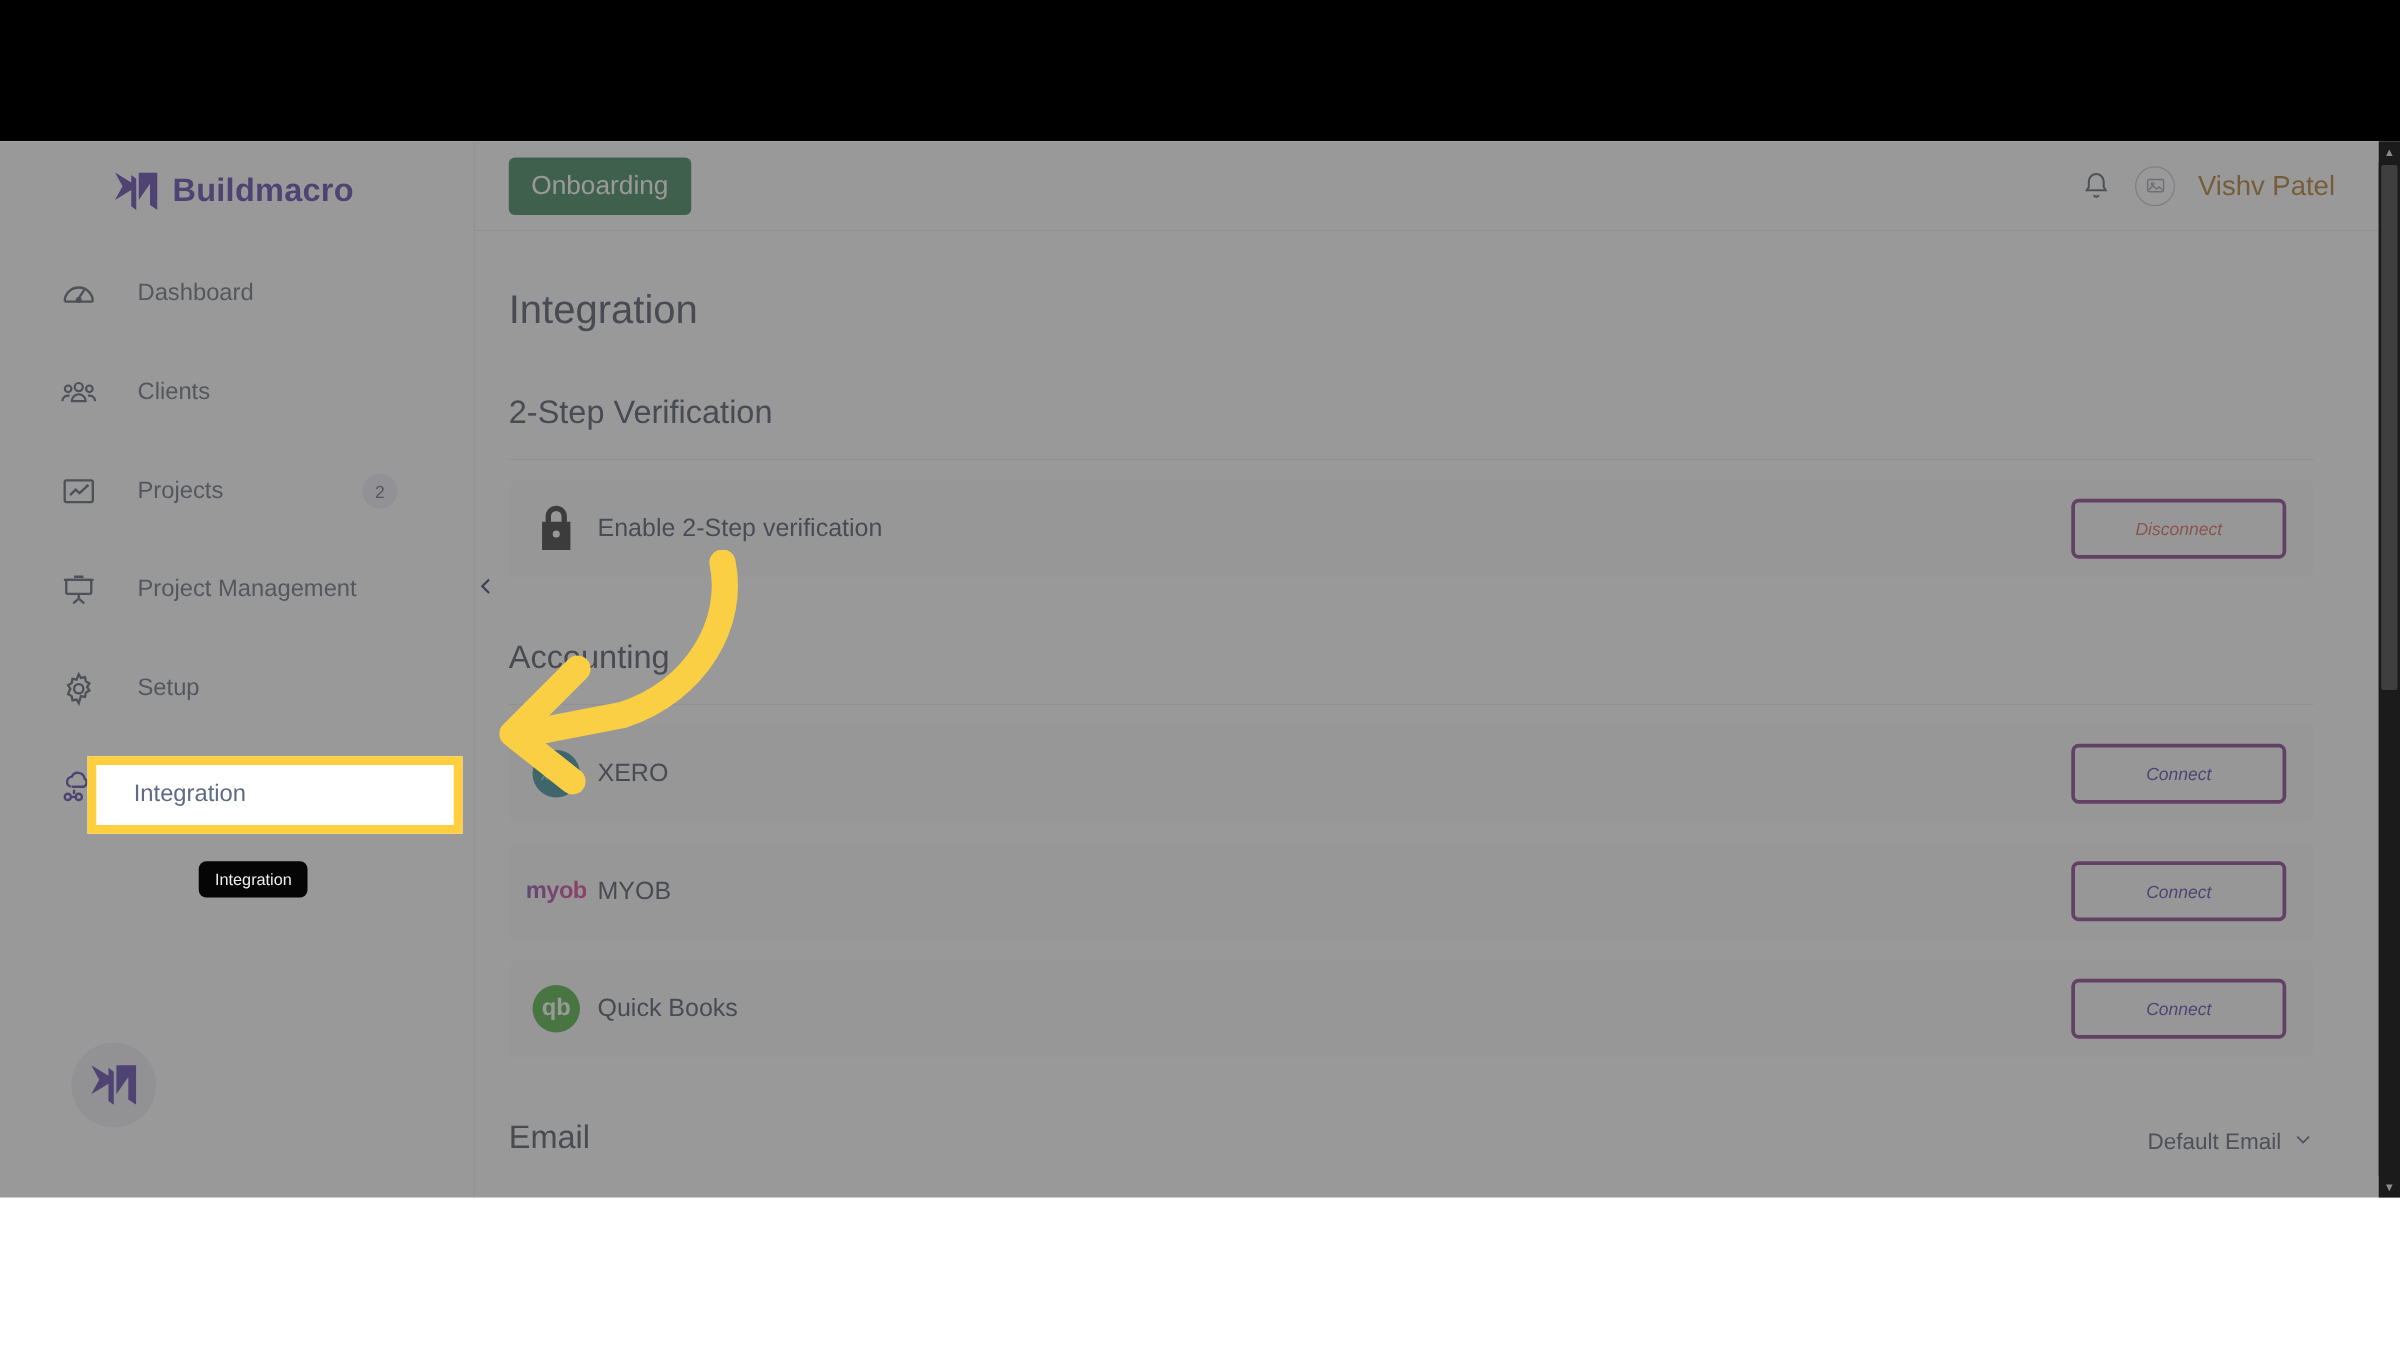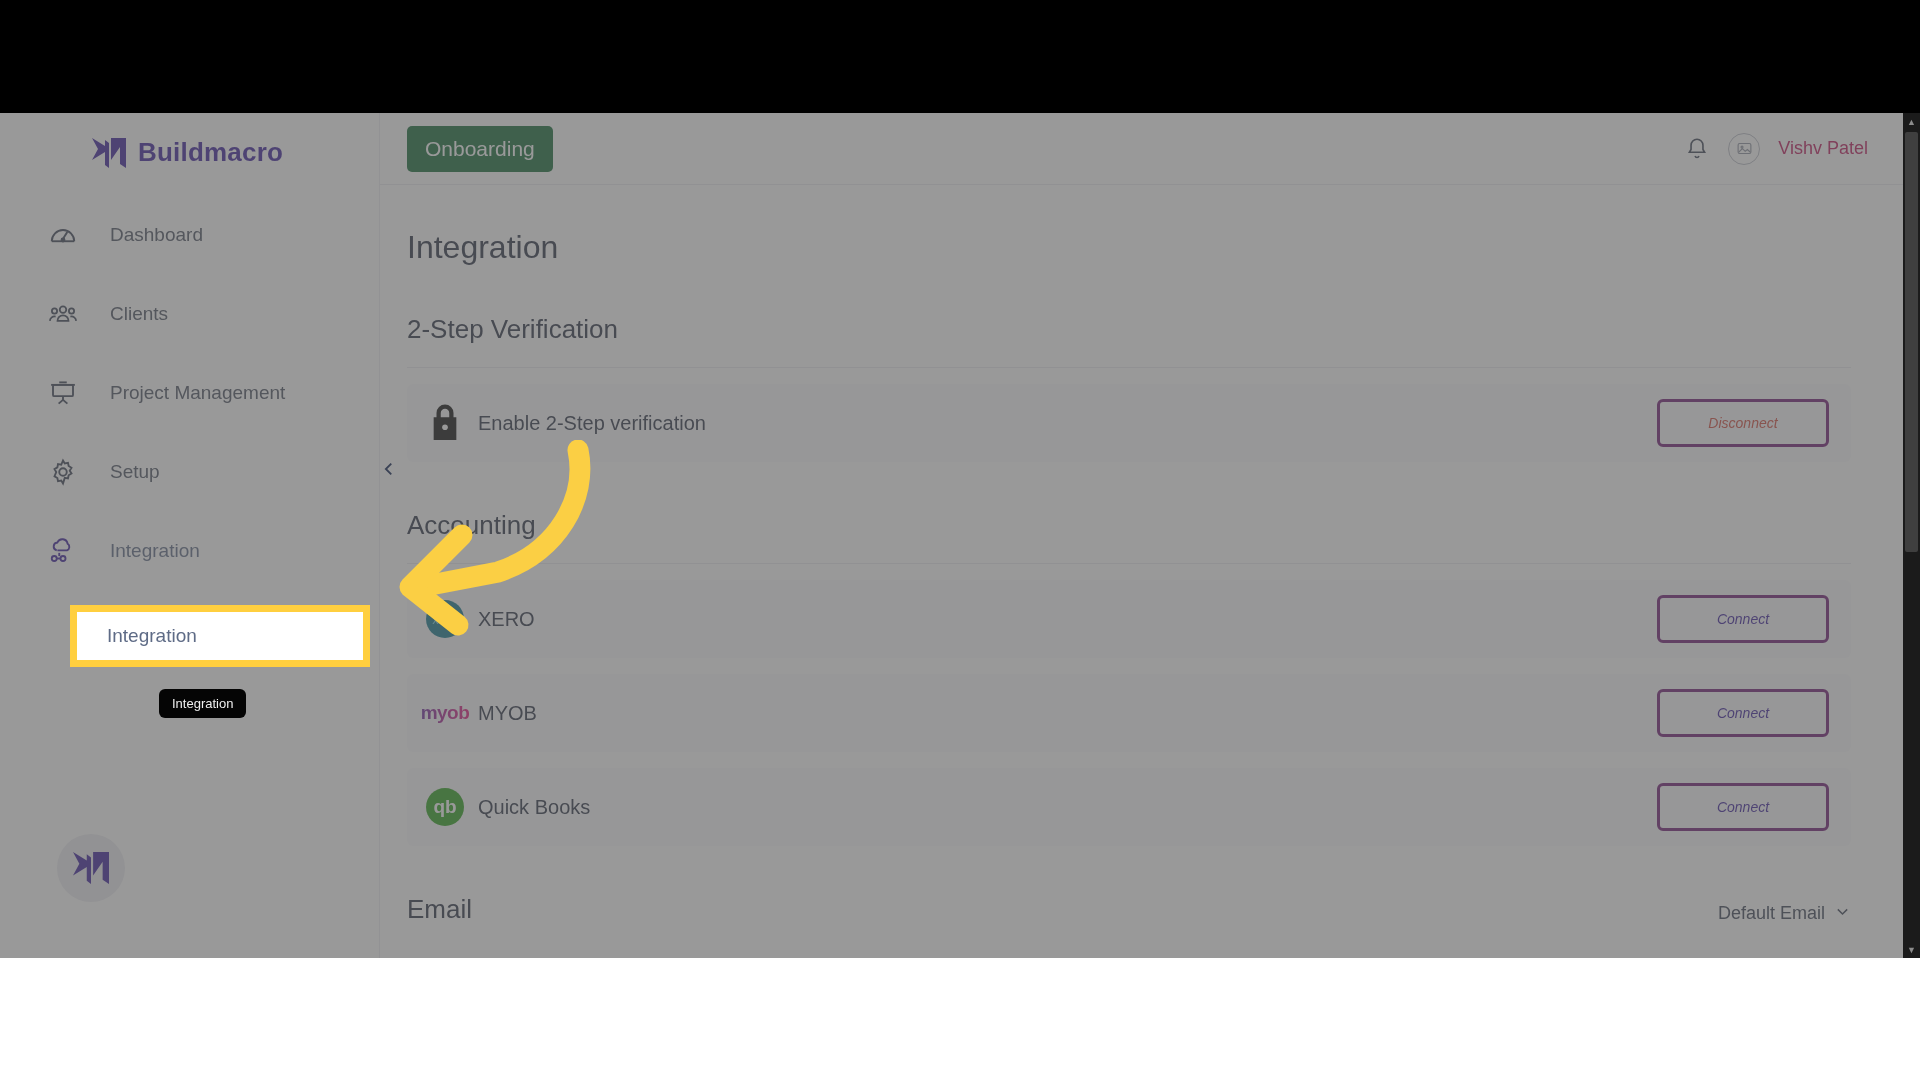--- a/index.html
+++ b/index.html
@@ -74,21 +74,21 @@
     border:none; border-radius:5px; padding:11px 18px;
     font-size:21px; cursor:pointer; font-family:inherit;
   }
   .topbar-right { margin-left:auto; display:flex; align-items:center; gap:18px; padding-right:52px; }
   .bell { width:26px; height:28px; color:#3a4255; cursor:pointer; }
   .avatar {
     width:32px; height:32px; border-radius:50%;
     border:1px solid #b9bcc6; display:flex; align-items:center; justify-content:center;
     color:#8d92a0;
   }
-  .user-name { font-size:18px; color:#be185d; }
+  .user-name { font-size:22px; color:#a16207; }
 
   
   #main {
     position:absolute; left:380px; top:72px; width:1523px; height:773px;
     background:#ffffff; padding:0 52px 0 27px; overflow:hidden;
   }
   .page-title { font-size:32px; color:#2b3245; font-weight:400; margin-top:44px; }
   .section-title { font-size:26px; color:#2b3245; font-weight:400; margin-top:48px; }
   .section-head {
     display:flex; align-items:flex-end; justify-content:space-between;
@@ -182,20 +182,31 @@
                 <path d="M7.6 17.5a4.4 4.4 0 0 1 8.8 0z"></path>
                 <circle cx="5.2" cy="9.6" r="2.1"></circle>
                 <path d="M1.5 17.5a3.7 3.7 0 0 1 4.6-3.4"></path>
                 <circle cx="18.8" cy="9.6" r="2.1"></circle>
                 <path d="M22.5 17.5a3.7 3.7 0 0 0-4.6-3.4"></path>
               </svg>
           </span>
           <span class="nav-label">Clients</span>
         </div>
 
+        <div class="nav-item">
+          <span class="nav-ico">
+            <svg viewBox="0 0 24 24" fill="none" stroke="currentColor" stroke-width="1.5">
+                <rect x="3" y="5" width="18" height="14" rx="1.2"></rect>
+                <path d="M6.5 14.5 10 11l2.5 2.2L17.5 8.5"></path>
+                <circle cx="17.5" cy="8.5" r="1" fill="currentColor" stroke="none"></circle>
+              </svg>
+          </span>
+          <span class="nav-label">Projects</span>
+          <span class="nav-badge">2</span>
+        </div>
 
         <div class="nav-item">
           <span class="nav-ico">
             <svg viewBox="0 0 24 24" fill="none" stroke="currentColor" stroke-width="1.5">
                 <rect x="4" y="5.5" width="16" height="9" rx="1"></rect>
                 <path d="M9 3.5h6"></path>
                 <path d="M12 14.5v3"></path>
                 <path d="M12 17.5 8.5 20.5"></path>
                 <path d="M12 17.5 15.5 20.5"></path>
                 <path d="M2.5 5.5h19"></path>

